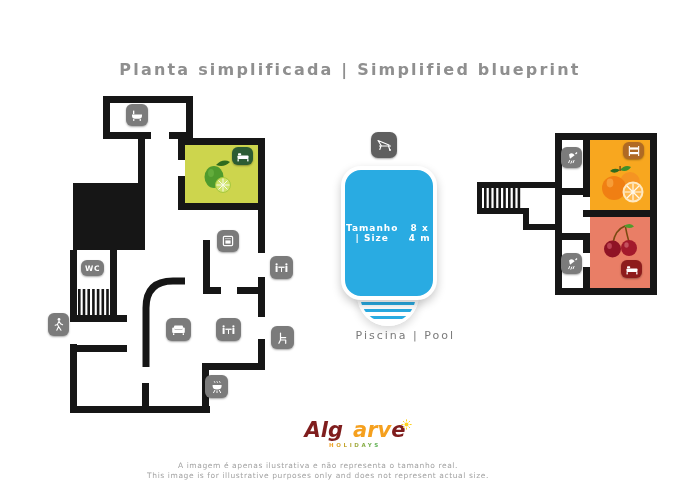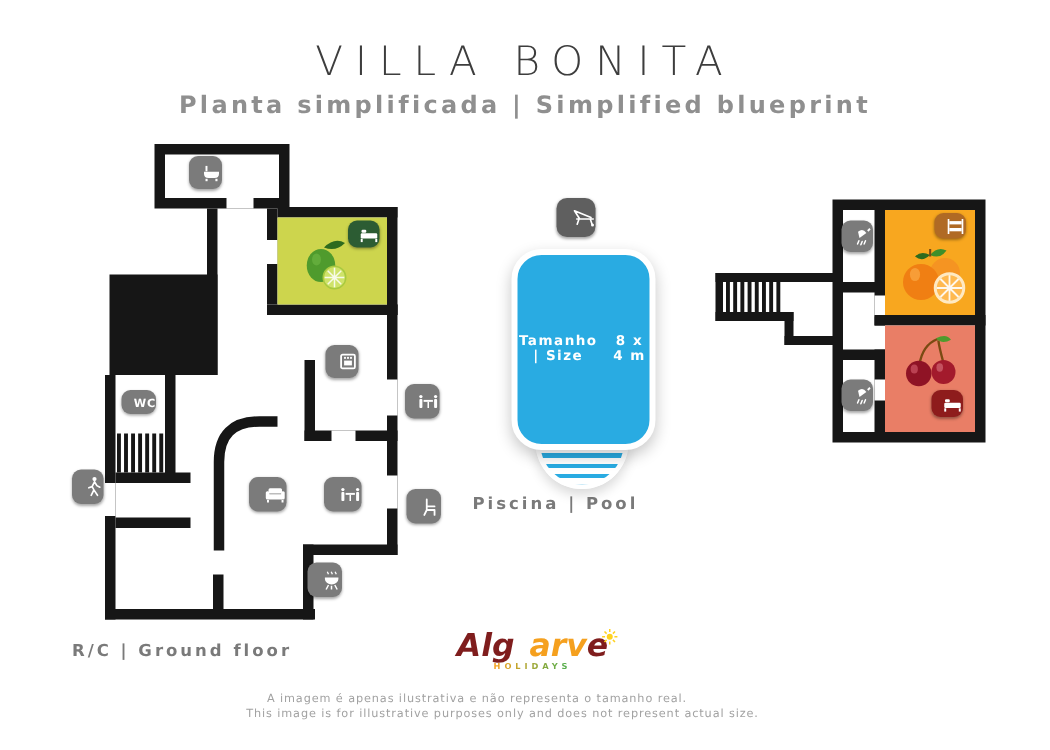--- a/index.html
+++ b/index.html
@@ -4,60 +4,59 @@
 <style>
   html,body{margin:0;padding:0;}
   body{width:700px;height:500px;background:#fff;font-family:"DejaVu Sans","Liberation Sans",sans-serif;overflow:hidden;}
   .stage{position:relative;width:700px;height:500px;background:#fff;}
 
   
   .title{position:absolute;left:0;top:26px;width:700px;text-align:center;font-size:27px;font-weight:300;letter-spacing:8px;color:#3d3d3d;}
   .subtitle{position:absolute;left:0;top:60px;width:700px;text-align:center;font-size:16px;font-weight:bold;letter-spacing:2.2px;color:#8f8f8f;}
 
   
-  .plan-label{position:absolute;font-size:11px;font-weight:bold;letter-spacing:2px;color:#7a7a7a;text-align:left;}
+  .plan-label{position:absolute;font-size:11px;font-weight:normal;letter-spacing:2px;color:#7a7a7a;text-align:right;}
   .label-ground{left:48px;top:427px;width:170px;}
   .label-pool{left:315px;top:329px;width:140px;}
   .label-first{left:472px;top:329px;width:140px;}
 
   
   .plan-svg{position:absolute;}
   .gf{left:45px;top:90px;}
   .ff{left:465px;top:125px;}
 
   
-  .badge{position:absolute;background:#7b7b7b;border-radius:6px;display:flex;align-items:center;justify-content:flex-end;box-shadow:0 1px 2px rgba(0,0,0,.35);z-index:5;}
+  .badge{position:absolute;background:#7b7b7b;border-radius:6px;display:flex;align-items:center;justify-content:center;box-shadow:0 1px 2px rgba(0,0,0,.35);z-index:5;}
   .badge svg{display:block;}
   .wc-badge{font-size:7.5px;font-weight:bold;color:#fff;letter-spacing:.5px;}
   .fruit{position:absolute;z-index:4;}
 
   
   .pool{position:absolute;left:341px;top:166px;width:88px;height:126px;background:#29abe2;border-radius:20px;border:4px solid #fff;box-shadow:0 4px 10px rgba(0,0,0,.22);z-index:2;display:flex;align-items:center;justify-content:center;gap:7px;}
   .pool-line{color:#fff;font-weight:bold;font-size:9px;letter-spacing:1px;text-align:center;}
   .pool-steps{position:absolute;left:357px;top:295px;width:56px;height:28px;background:repeating-linear-gradient(180deg,#29abe2 0 3px,#fff 3px 7px);border:3px solid #fff;border-top:none;border-radius:0 0 50% 50%/0 0 100% 100%;box-shadow:0 4px 8px rgba(0,0,0,.15);z-index:1;}
 
   
   .logo{position:absolute;left:280px;top:420px;width:150px;text-align:center;z-index:3;}
   .logo-word{font-size:21px;font-weight:bold;font-style:italic;letter-spacing:0px;position:relative;display:inline-block;line-height:1;}
   .seg-teal{color:#7f1d1d;} .seg-orange{color:#f5a01e;margin-left:10px;}
   .e-wrap{position:relative;display:inline-block;}
   .logo-sun{position:absolute;top:-7px;right:-7px;}
   .logo-sub{font-size:5.5px;font-weight:bold;letter-spacing:2.6px;margin-top:1px;color:#e67e22;}
   @supports ((-webkit-background-clip:text) or (background-clip:text)){
     .logo-sub{background:linear-gradient(90deg,#e3513d,#f5a01e,#4caf50,#2193b0);-webkit-background-clip:text;background-clip:text;color:transparent;}
   }
   .disclaimer{position:absolute;left:0;width:636px;text-align:center;color:#a2a2a2;font-size:7.5px;letter-spacing:.6px;}
-  .disc1{top:461px;} .disc2{top:471px;padding-left:17px;}
+  .disc1{top:461px;} .disc2{top:471px;}
 </style>
 </head>
 <body>
 
 <div class="stage">
 
-  <div class="title">VILLA BONITA</div>
   <div class="subtitle">Planta simplificada | Simplified blueprint</div>
 
   <svg class="plan-svg gf" width="260" height="330" viewBox="0 0 260 330">
     <g fill="#161616">
 
       <rect x="58" y="6" width="90" height="43"></rect>
       <rect x="65" y="13" width="76" height="29" fill="#ffffff"></rect>
       <rect x="106" y="42" width="18" height="7" fill="#ffffff"></rect>
 
       <rect x="93" y="49" width="7" height="111"></rect>
@@ -183,21 +182,20 @@
         <path d="M2.6 5 h9 v1 a4.5 3.6 0 0 1 -9 0 z" fill="#fff"></path>
         <path d="M5 10 l-1.6 3 M9.2 10 l1.6 3 M7 10.5 v2.5" stroke="#fff" stroke-width="1" fill="none"></path>
       </svg>
   </div>
   <div class="badge" style="left:48px;top:313px;width:21px;height:23px;">
     <svg width="13" height="15" viewBox="0 0 13 15">
         <circle cx="7" cy="2.4" r="1.4" fill="#fff"></circle>
         <path d="M7 4.2 l-1.6 3.2 1.2 2.2 -1.8 3.6 M7 4.2 l1.6 2.6 2 1 M5.4 7.4 l-2.2 .8 M6.6 9.6 l2.4 3.6" stroke="#fff" stroke-width="1.1" fill="none" stroke-linecap="round"></path>
       </svg>
   </div>
-  <div class="plan-label label-ground">R/C | Ground floor</div>
 
   <div class="badge" style="left:371px;top:132px;width:26px;height:26px;background:#5f5f5f;border-radius:7px;">
     <svg width="16" height="14" viewBox="0 0 16 14">
         <path d="M2 2.5 l3.5 5.5 M2 2.5 l11 4.5 M3.5 8 h11 M5 8 l-1.2 3.5 M12.5 8 l1.2 3.5" stroke="#fff" stroke-width="1.1" fill="none" stroke-linecap="round"></path>
         <circle cx="14" cy="12" r="1" fill="#fff"></circle>
       </svg>
   </div>
   <div class="pool-steps"></div>
   <div class="pool">
     <div class="pool-line">Tamanho | Size</div>

